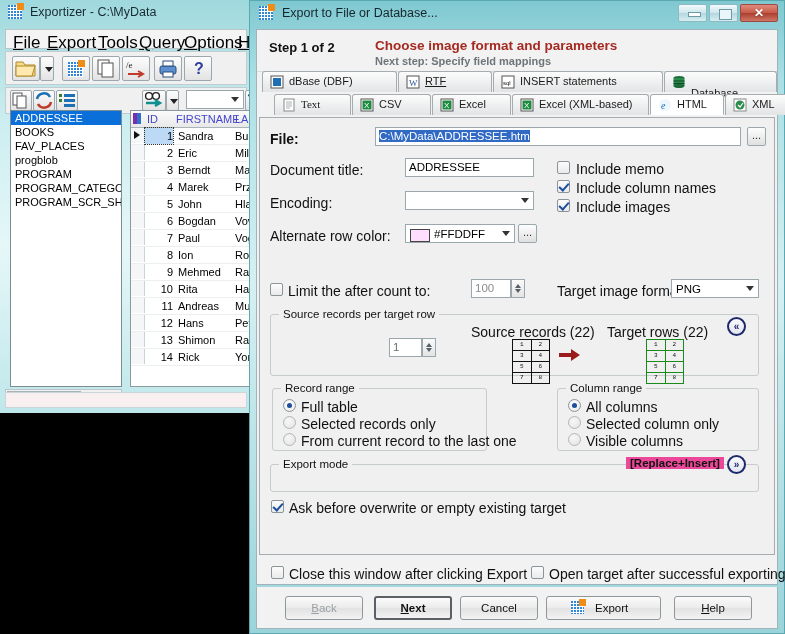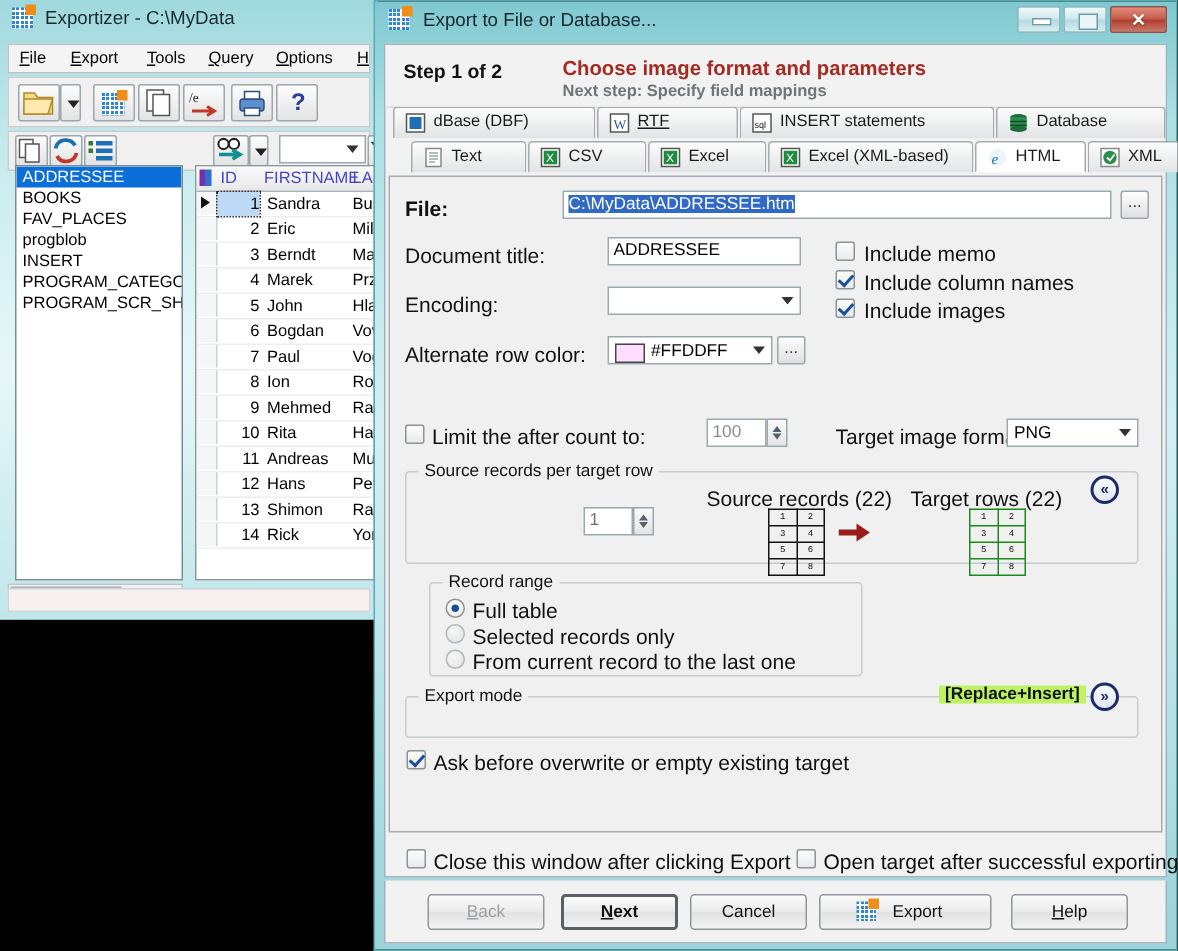--- a/index.html
+++ b/index.html
@@ -7,21 +7,21 @@
 
   
   #main-window{left:0;top:0;width:252px;height:413px;background:#d8eef0;border:1px solid #4aa6ae;box-sizing:border-box;}
   #main-frame-outer{position:absolute;left:0;top:0;width:252px;height:413px;
     background:linear-gradient(180deg,#9fd9dd 0%,#cdeef0 30%,#e6f7f8 60%,#bfe7ea 100%);}
   #main-titlebar{position:absolute;left:0;top:0;width:252px;height:26px;}
   #main-title-icon{position:absolute;left:8px;top:5px;width:16px;height:16px;}
   #main-title-text{position:absolute;left:30px;top:5px;font-size:12.5px;color:#1a2a33;white-space:nowrap;}
 
   #main-menubar{position:absolute;left:5px;top:29px;width:242px;height:20px;background:#f4f4f4;border:1px solid #b8c4c8;box-sizing:border-box;}
-  .menu-item{position:absolute;top:3px;font-size:11px;color:#000;white-space:nowrap;}
+  .menu-item{position:absolute;top:3px;font-size:17px;color:#000;white-space:nowrap;}
   .menu-item u{text-decoration:underline;}
 
   #main-toolbar1{position:absolute;left:5px;top:51px;width:242px;height:34px;background:#f0f0f0;border:1px solid #c3cdd1;box-sizing:border-box;}
   #main-toolbar2{position:absolute;left:5px;top:87px;width:242px;height:27px;background:#f0f0f0;border:1px solid #c3cdd1;box-sizing:border-box;}
   .tb-btn{position:absolute;border:1px solid #9aa8ad;background:linear-gradient(180deg,#fdfdfd,#e3e3e3);box-sizing:border-box;border-radius:2px;}
 
   #tree-panel{position:absolute;left:10px;top:110px;width:112px;height:277px;background:#fff;border:1px solid #7a8d93;box-sizing:border-box;overflow:hidden;}
   .tree-row{position:relative;height:14px;line-height:14px;padding-left:4px;font-size:11px;white-space:nowrap;}
   .tree-row.sel{background:#0a6fd8;color:#fff;}
 
@@ -219,21 +219,21 @@
           <path d="M4 4 L14 16 M14 4 L4 16" stroke="#d0342c" stroke-width="2"></path>
         </svg>
     </div>
   </div>
 
   <div id="tree-panel">
       <div class="tree-row sel">ADDRESSEE</div>
       <div class="tree-row">BOOKS</div>
       <div class="tree-row">FAV_PLACES</div>
       <div class="tree-row">progblob</div>
-      <div class="tree-row">INSERT</div>
+      <div class="tree-row">PROGRAM</div>
       <div class="tree-row">PROGRAM_CATEGORY</div>
       <div class="tree-row">PROGRAM_SCR_SHOT</div>
     </div>
   <div id="grid-panel">
     <div id="grid-head">
       <span style="position:absolute;left:2px;top:2px;width:8px;height:11px;background:linear-gradient(90deg,#7a2ea8 50%,#2f6fd0 50%)"></span>
       <span class="gh" style="left:16px">ID</span>
       <span class="gh" style="left:45px">FIRSTNAME</span>
       <span class="gh" style="left:104px">LAS</span>
     </div>
@@ -381,30 +381,30 @@
               </svg></span>
             <span class="tab-label" style="left: 26px;">INSERT statements</span>
           </div>
           <div class="tab" style="left: 405px; width: 113px;">
             <span class="tab-ico"><svg width="14" height="14" viewBox="0 0 14 14">
                 <ellipse cx="7" cy="3" rx="5.5" ry="2" fill="#1d6a3a"></ellipse>
                 <rect x="1.5" y="3" width="11" height="8" fill="#2a8c4d"></rect>
                 <ellipse cx="7" cy="11" rx="5.5" ry="2" fill="#1d6a3a"></ellipse>
                 <path d="M1.5 6h11M1.5 8.5h11" stroke="#0f4a26"></path>
               </svg></span>
-            <span class="tab-label" style="left: 26px;">Database</span>
+            <span class="tab-label" style="left: 26px; margin-top: 12px;">Database</span>
           </div>
         </div>
       <div class="tabrow" id="tabrow-bottom" style="top:23px">
           <div class="tab" style="left: 15px; width: 77px;">
             <span class="tab-ico"><svg width="14" height="14" viewBox="0 0 14 14">
                 <rect x="2" y="1" width="10" height="12" fill="#fff" stroke="#888"></rect>
                 <path d="M4 4h6M4 6h6M4 8h6M4 10h4" stroke="#9aa" stroke-width="0.9"></path>
               </svg></span>
-            <span class="tab-label" style="left: 26px;">Text</span>
+            <span class="tab-label" style="left: 26px; font-family: Liberation Serif, serif;">Text</span>
           </div>
           <div class="tab" style="left: 93px; width: 79px;">
             <span class="tab-ico"><svg width="14" height="14" viewBox="0 0 14 14">
                 <rect x="1" y="1" width="12" height="12" fill="#fff" stroke="#555"></rect>
                 <rect x="2.5" y="2.5" width="9" height="9" fill="#1f8b3f"></rect>
                 <text x="4" y="10" font-size="8" fill="#fff" font-family="sans-serif">X</text>
               </svg></span>
             <span class="tab-label" style="left: 26px;">CSV</span>
           </div>
           <div class="tab" style="left: 173px; width: 79px;">
@@ -554,34 +554,43 @@
                   <td style="border:1px solid #1a8a1a">7</td>
                   <td style="border:1px solid #1a8a1a">8</td>
                 </tr>
               </tbody>
             </table>
           </div>
 
         <div class="circ-btn" style="left:456px;top:2px">«</div>
       </div>
 
-      <div class="grp" style="left:26px;top:270px;width:289px;height:63px">
+      <div class="grp" style="left:12px;top:270px;width:215px;height:63px">
         <span class="grp-title">Record range</span>
         <div class="rdo on" style="left:10px;top:10px"></div>
         <span class="lbl" style="left:28px;top:10px">Full table</span>
         <div class="rdo dim" style="left:10px;top:27px"></div>
         <span class="lbl" style="left:28px;top:27px">Selected records only</span>
         <div class="rdo dim" style="left:10px;top:44px"></div>
         <span class="lbl" style="left:28px;top:44px">From current record to the last one</span>
       </div>
 
+      <div class="grp" style="left:297px;top:270px;width:202px;height:63px">
+        <span class="grp-title">Column range</span>
+        <div class="rdo on" style="left:10px;top:10px"></div>
+        <span class="lbl" style="left:28px;top:10px">All columns</span>
+        <div class="rdo dim" style="left:10px;top:27px"></div>
+        <span class="lbl" style="left:28px;top:27px">Selected column only</span>
+        <div class="rdo dim" style="left:10px;top:44px"></div>
+        <span class="lbl" style="left:28px;top:44px">Visible columns</span>
+      </div>
 
       <div class="grp" style="left:10px;top:346px;width:489px;height:28px">
         <span class="grp-title">Export mode</span>
-        <span class="lbl b" style="left:355px;top:-8px;background:#bef264;padding:0 4px;font-size:11.5px">[Replace+Insert]</span>
+        <span class="lbl b" style="left:355px;top:-8px;background:#ec4899;padding:0 4px;font-size:11.5px">[Replace+Insert]</span>
         <div class="circ-btn" style="left:456px;top:-10px">»</div>
       </div>
 
       <div class="cbx on" style="left:11px;top:382px"></div>
       <span class="lbl" style="left:29px;top:382px">Ask before overwrite or empty existing target</span>
     </div>
 
     <div class="cbx" style="left:14px;top:536px"></div>
     <span class="lbl" style="left:32px;top:536px">Close this window after clicking Export</span>
 

